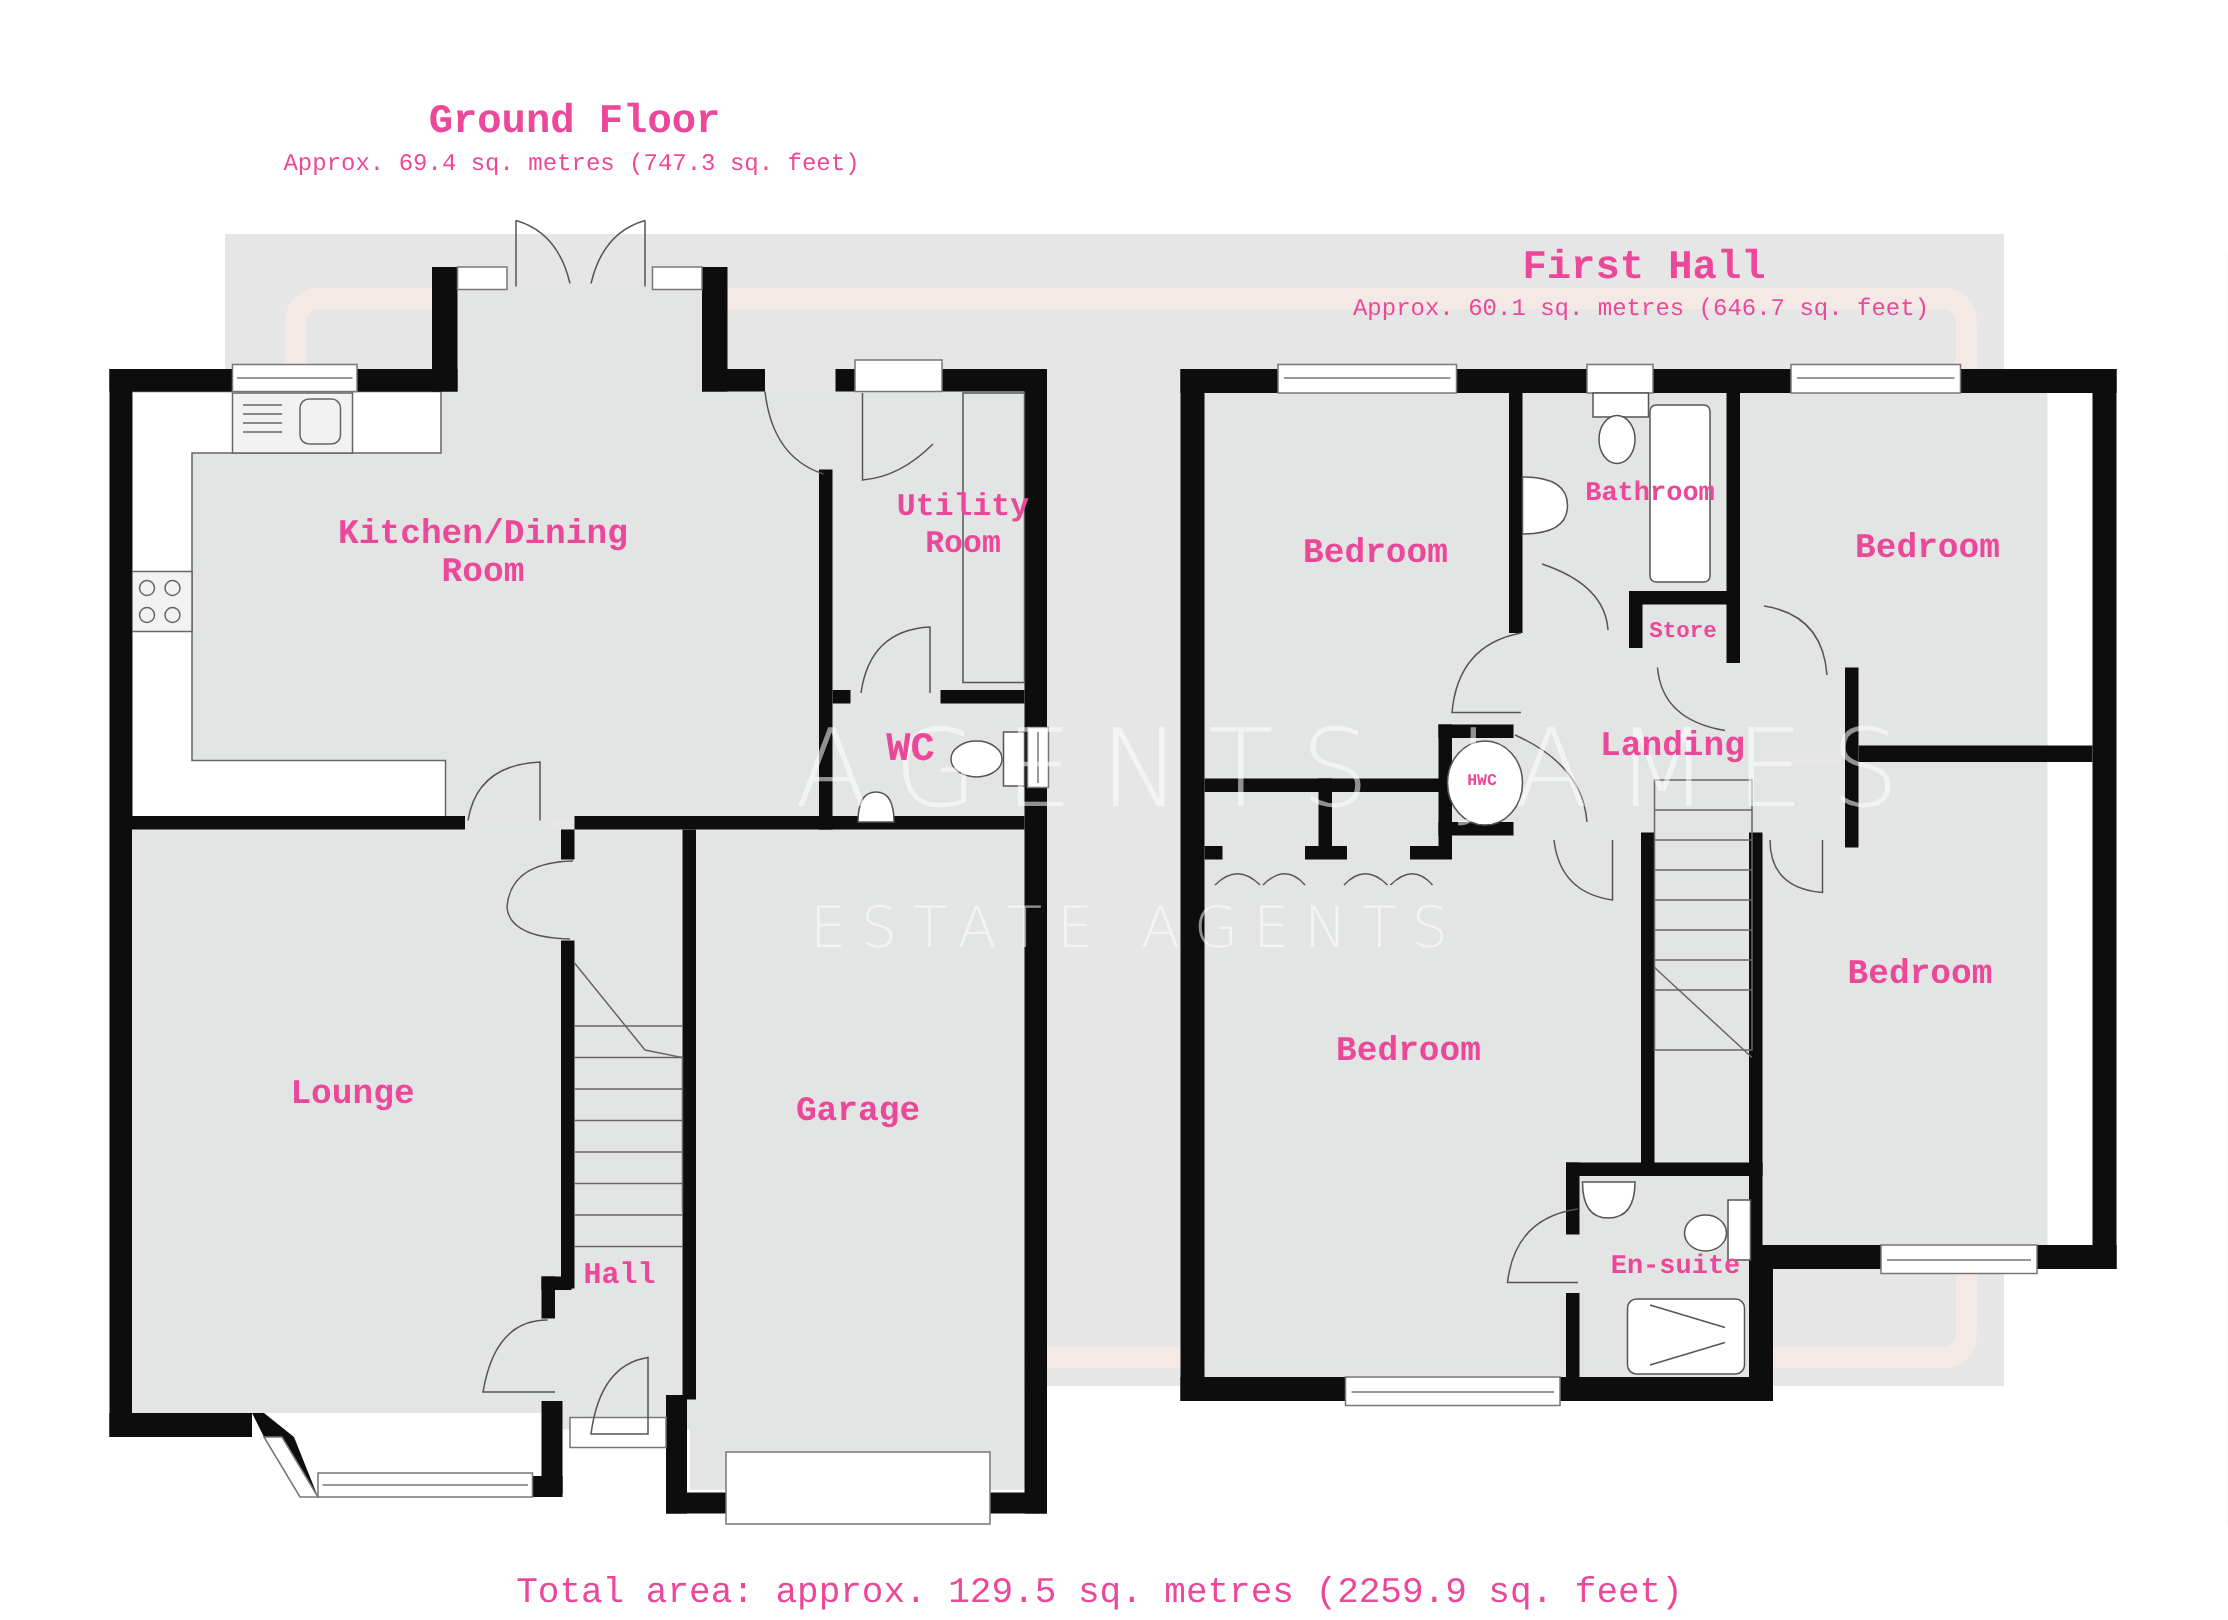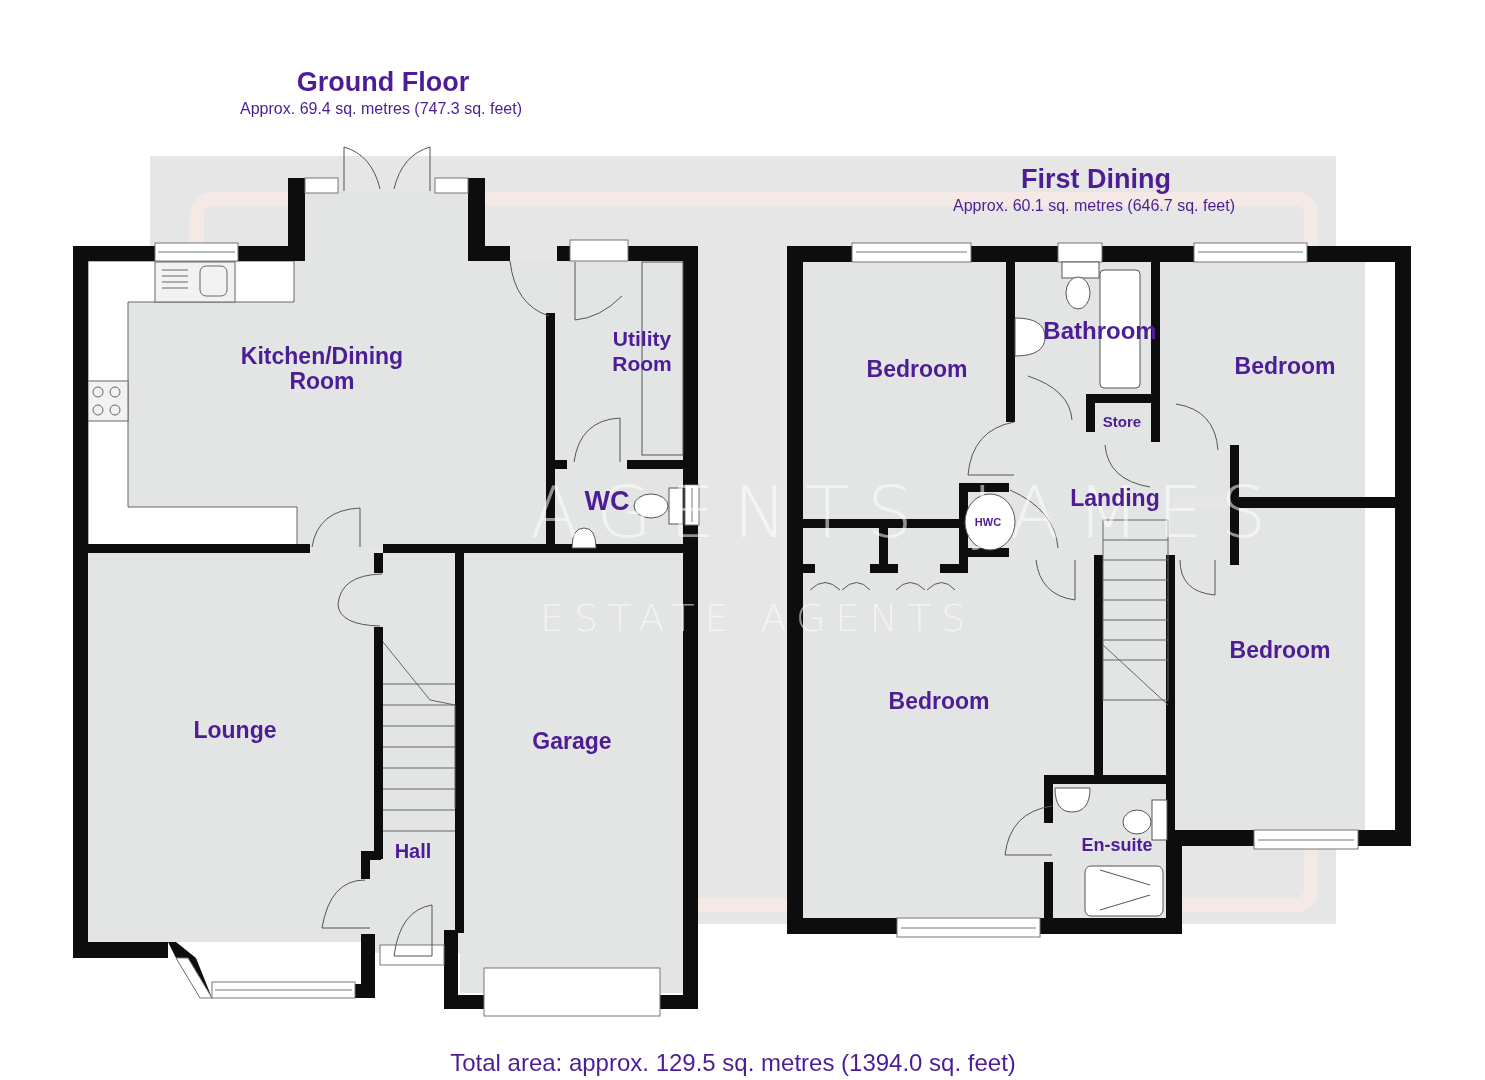--- a/index.html
+++ b/index.html
@@ -1,18 +1,18 @@
 <!DOCTYPE html>
 <html><head>
 <meta charset="utf-8">
 <style>
   html,body{margin:0;padding:0;background:#ffffff;}
   body{width:1485px;height:1080px;position:relative;overflow:hidden;font-family:"Liberation Sans",sans-serif;}
   #plan{position:absolute;left:0;top:0;width:1485px;height:1080px;}
-  .txt{position:absolute;color:#4c1d95;white-space:nowrap;font-family:Liberation Sans, sans-serif;}
+  .txt{position:absolute;color:#ec4899;white-space:nowrap;font-family:Liberation Mono, monospace;}
   .floor-title{font-weight:bold;font-size:27px;transform:translateX(-50%);text-align:center;}
   .floor-sub{font-size:16px;transform:translateX(-50%);text-align:center;}
   .room{font-weight:bold;font-size:23px;transform:translate(-50%,-50%);text-align:center;line-height:25px;}
   .room.small{font-size:15px;}
   .room.tiny{font-size:11px;}
   .total{font-size:24px;transform:translateX(-50%);}
   .wm{position:absolute;color:rgba(255,255,255,0.55);font-family:"DejaVu Sans",sans-serif;font-weight:200;letter-spacing:18px;white-space:nowrap;}
 </style>
 </head>
 <body>
@@ -236,39 +236,39 @@
     <line x1="1103" y1="660" x2="1168" y2="660"></line>
     <path d="M1103 645 L1168 705"></path>
   </g>
 </svg>
 
 <div class="wm" style="left:530px;top:470px;font-size:72px;">AGENTS JAMES</div>
 <div class="wm" style="left:540px;top:596px;font-size:38px;letter-spacing:10px;">ESTATE AGENTS</div>
 
 <div class="txt floor-title" style="left:383px;top:67px;">Ground Floor</div>
 <div class="txt floor-sub" style="left:381px;top:100px;">Approx. 69.4 sq. metres (747.3 sq. feet)</div>
-<div class="txt floor-title" style="left:1096px;top:164px;">First Dining</div>
+<div class="txt floor-title" style="left:1096px;top:164px;">First Hall</div>
 <div class="txt floor-sub" style="left:1094px;top:197px;">Approx. 60.1 sq. metres (646.7 sq. feet)</div>
 
 <div class="txt room" style="left:322px;top:369px;">
   <span>Kitchen/Dining</span><br>
   <span>Room</span>
 </div>
 <div class="txt room" style="left:598px;top:351px;font-size:21px;margin-left:44px;">
   <span>Utility</span><br>
   <span>Room</span>
 </div>
 <div class="txt room" style="left:607px;top:501px;font-size:27px;">WC</div>
 <div class="txt room" style="left:235px;top:730px;">Lounge</div>
 <div class="txt room" style="left:572px;top:741px;">Garage</div>
 <div class="txt room" style="left:413px;top:851px;font-size:20px;">Hall</div>
 
 <div class="txt room" style="left:917px;top:369px;">Bedroom</div>
-<div class="txt room" style="left:1100px;top:330px;font-size:24px;">Bathroom</div>
+<div class="txt room" style="left:1100px;top:330px;font-size:18px;">Bathroom</div>
 <div class="txt room" style="left:1285px;top:366px;">Bedroom</div>
 <div class="txt room small" style="left:1122px;top:421px;">Store</div>
 <div class="txt room" style="left:1115px;top:498px;">Landing</div>
 <div class="txt room tiny" style="left:988px;top:522px;">HWC</div>
 <div class="txt room" style="left:939px;top:701px;">Bedroom</div>
 <div class="txt room" style="left:1280px;top:650px;">Bedroom</div>
 <div class="txt room" style="left:1117px;top:845px;font-size:18px;">En-suite</div>
 
-<div class="txt total" style="left:733px;top:1049px;">Total area: approx. 129.5 sq. metres (1394.0 sq. feet)</div>
+<div class="txt total" style="left:733px;top:1049px;">Total area: approx. 129.5 sq. metres (2259.9 sq. feet)</div>
 
 </body></html>

